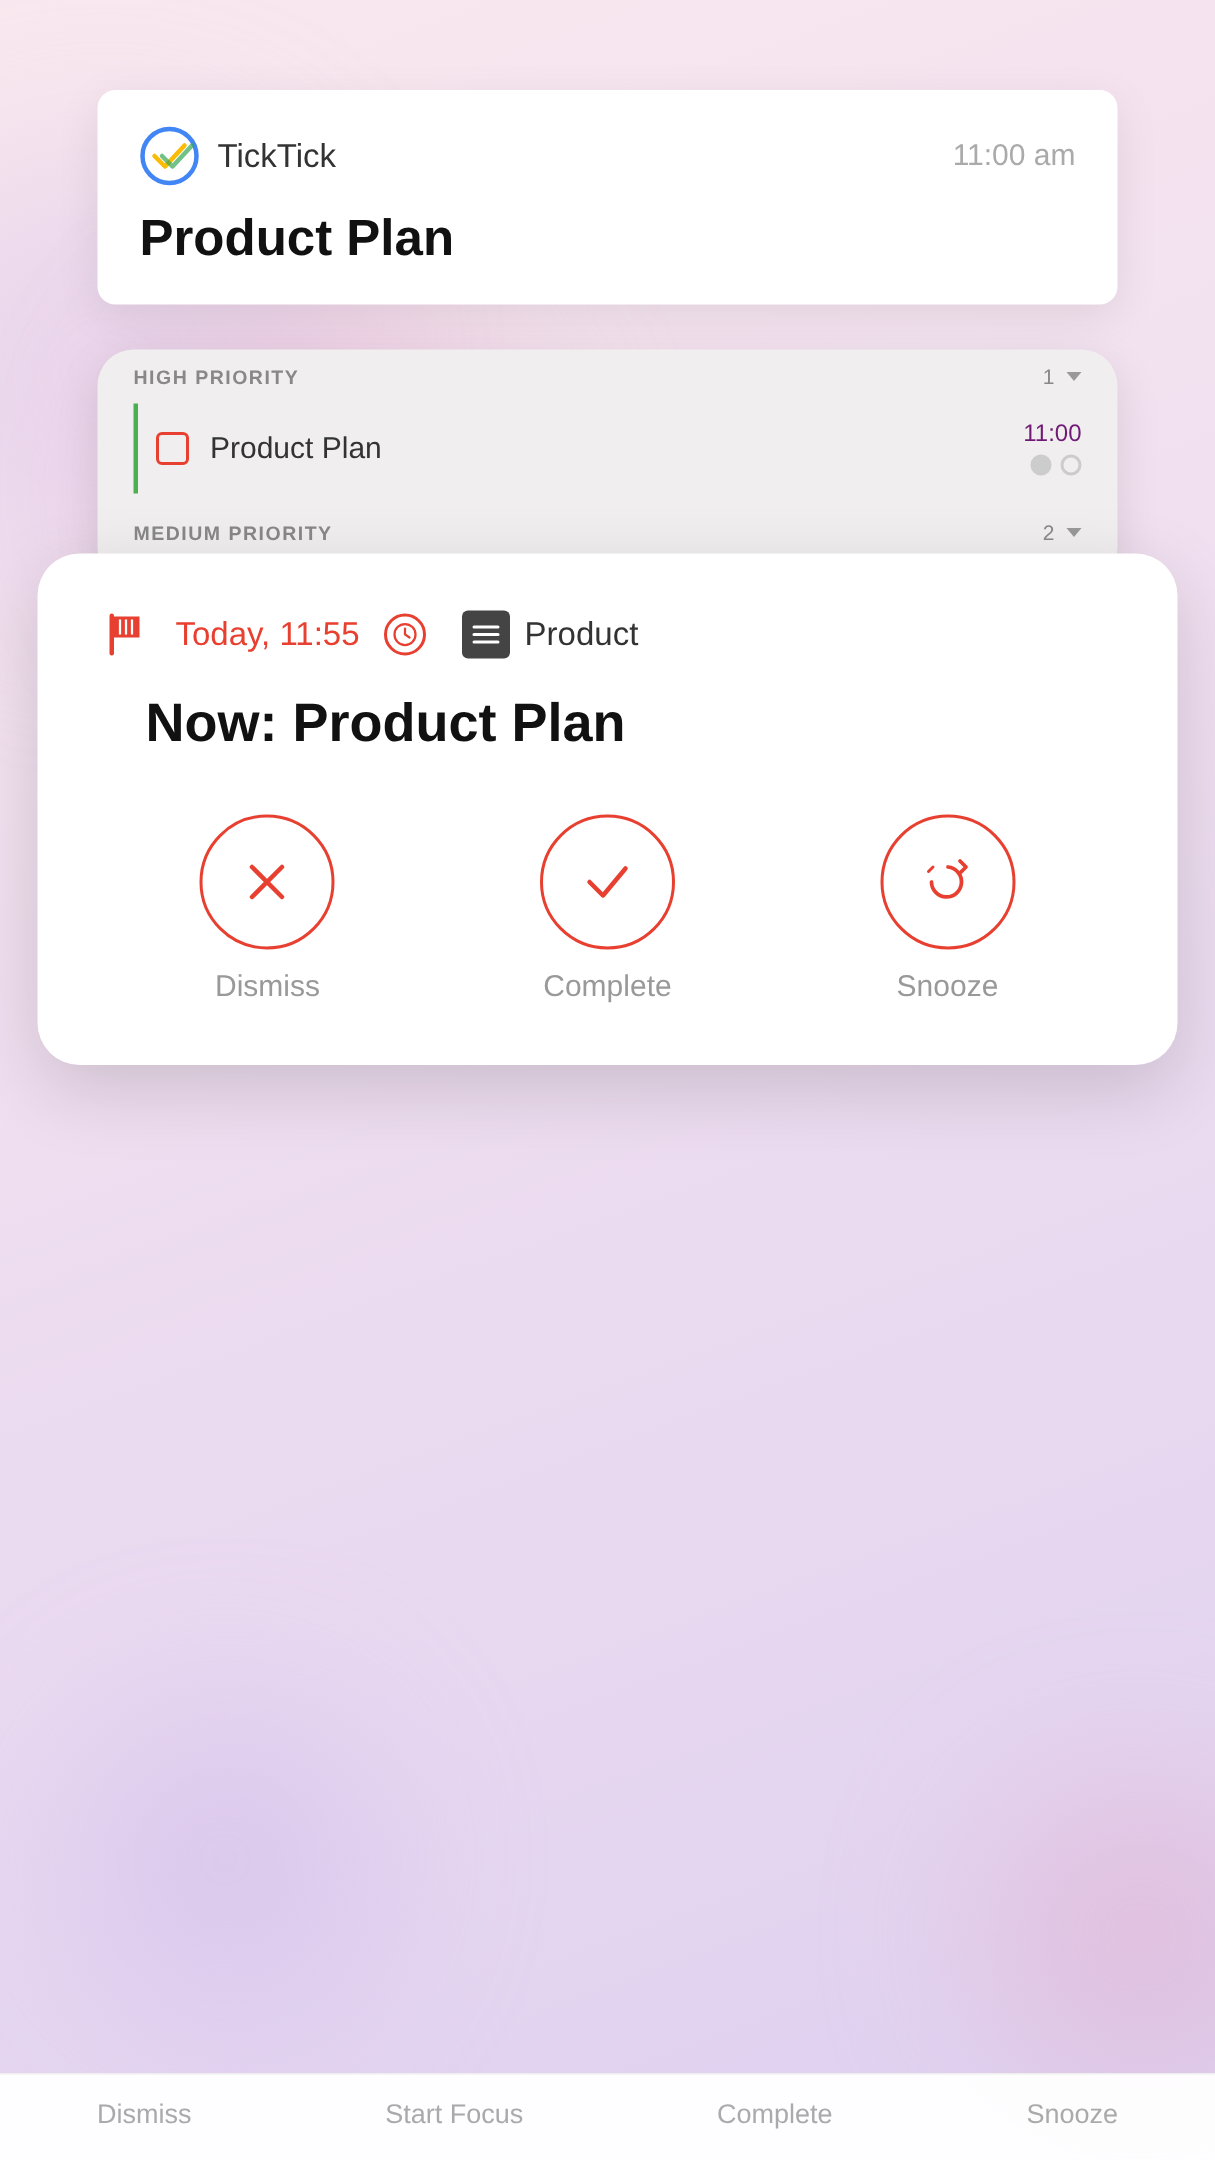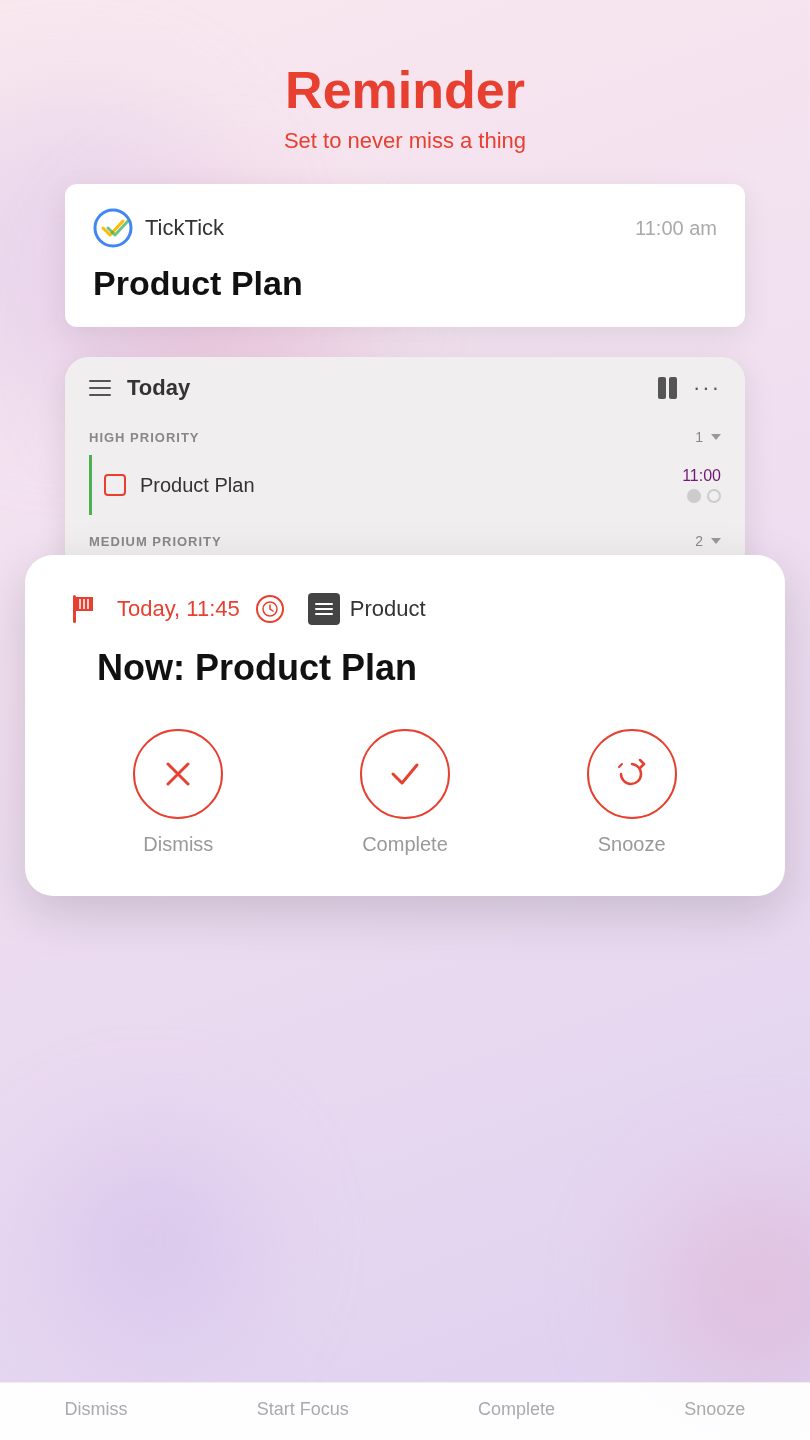--- a/index.html
+++ b/index.html
@@ -400,59 +400,38 @@
 </head>
 <body>
 
 <div class="bg-blob bg-blob-1"></div>
 <div class="bg-blob bg-blob-2"></div>
 <div class="bg-blob bg-blob-3"></div>
 <div class="bg-blob bg-blob-4"></div>
 
 <div class="page-content">
 
-  <div class="header">
-    <div class="header-title">Reminder</div>
-    <div class="header-subtitle">Set to never miss a thing</div>
-  </div>
 
   <div class="notification-card">
     <div class="notification-header">
       <div class="notification-app">
 
         <svg class="ticktick-icon" viewBox="0 0 40 40" fill="none" xmlns="http://www.w3.org/2000/svg">
           <circle cx="20" cy="20" r="18" stroke="#4285F4" stroke-width="3" fill="none"></circle>
           <path d="M10 20 L17 27 L30 13" stroke="#FBBC05" stroke-width="3" fill="none" stroke-linecap="round" stroke-linejoin="round"></path>
           <path d="M15 20 L22 27 L35 13" stroke="#34A853" stroke-width="3" fill="none" stroke-linecap="round" stroke-linejoin="round" opacity="0.7"></path>
         </svg>
         <span class="notification-app-name">TickTick</span>
       </div>
       <span class="notification-time">11:00 am</span>
     </div>
     <div class="notification-task">Product Plan</div>
   </div>
 
   <div class="tasklist-card">
-    <div class="tasklist-header">
-      <div class="tasklist-header-left">
-        <div class="hamburger-icon">
-          <div class="hamburger-line"></div>
-          <div class="hamburger-line"></div>
-          <div class="hamburger-line"></div>
-        </div>
-        <span class="today-label">Today</span>
-      </div>
-      <div class="header-icons">
-        <div class="split-view-icon">
-          <div class="split-bar"></div>
-          <div class="split-bar"></div>
-        </div>
-        <span class="more-dots">···</span>
-      </div>
-    </div>
 
     <div class="priority-section">
       <div class="priority-header">
         <span class="priority-label">HIGH PRIORITY</span>
         <span class="priority-count">
           <span>1</span>
           <span class="chevron-down"></span>
         </span>
       </div>
 
@@ -484,21 +463,21 @@
     <div class="reminder-meta">
 
       <svg class="flag-icon" viewBox="0 0 36 36" fill="none" xmlns="http://www.w3.org/2000/svg">
         <rect x="8" y="4" width="3" height="28" rx="1.5" fill="#e84030"></rect>
         <path d="M11 6 L28 6 L28 20 L11 20 Z" fill="#e84030"></path>
         <line x1="15" y1="8" x2="15" y2="18" stroke="white" stroke-width="1.5"></line>
         <line x1="19" y1="8" x2="19" y2="18" stroke="white" stroke-width="1.5"></line>
         <line x1="23" y1="8" x2="23" y2="18" stroke="white" stroke-width="1.5"></line>
       </svg>
 
-      <span class="reminder-time">Today, 11:45</span>
+      <span class="reminder-time">Today, 11:55</span>
 
       <div class="reminder-clock-icon">
         <svg width="18" height="18" viewBox="0 0 18 18" fill="none">
           <circle cx="9" cy="9" r="7" stroke="#e84030" stroke-width="1.5"></circle>
           <path d="M9 5 L9 9 L12 11" stroke="#e84030" stroke-width="1.5" stroke-linecap="round"></path>
         </svg>
       </div>
 
       <div class="reminder-list">
 

